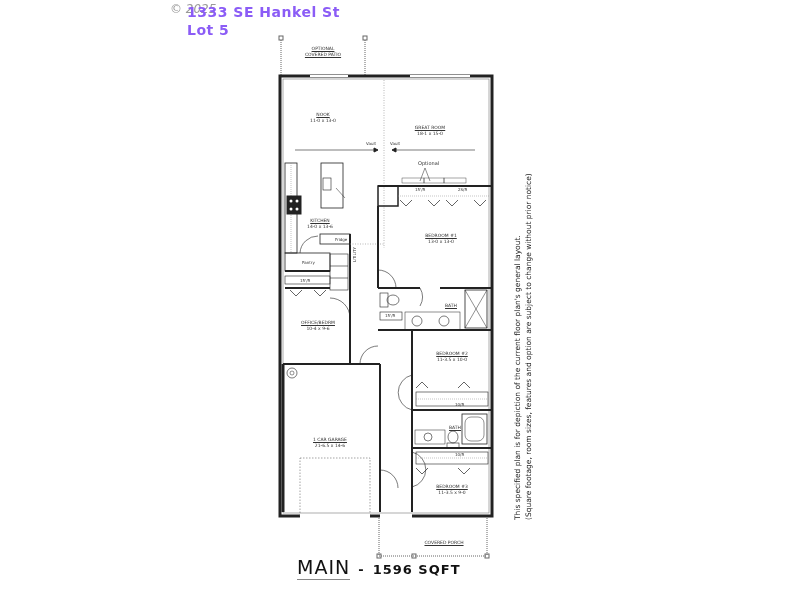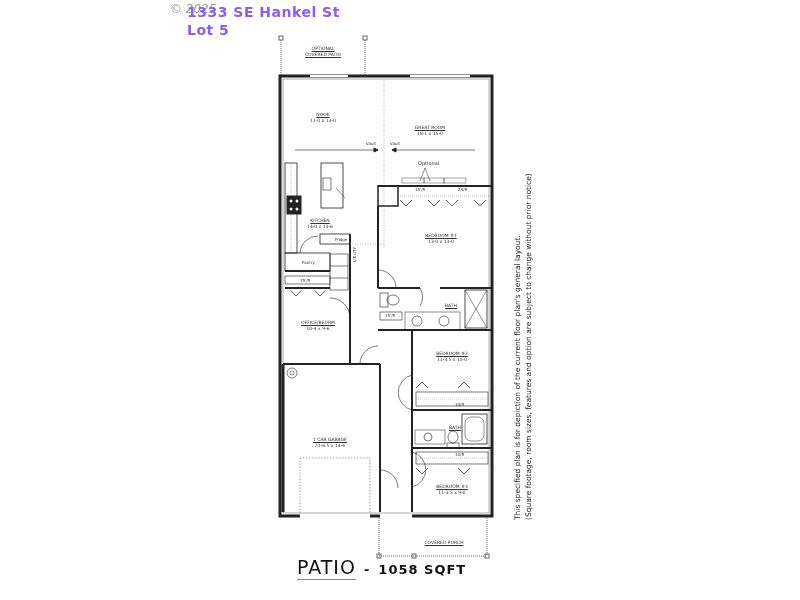--- a/index.html
+++ b/index.html
@@ -192,21 +192,21 @@
   <span class="t">BATH</span>
 </div>
 <div class="abs lbl" style="left:452px;top:484px;">
   <span class="t">BEDROOM #3</span><span>11-3.5 x 9-0</span>
 </div>
 <div class="abs lbl" style="left:330px;top:437px;">
   <span class="t">1 CAR GARAGE</span><span>21-6.5 x 14-6</span>
 </div>
 
 <div class="abs" style="left:297px;top:556px;display:flex;align-items:baseline;gap:8px;">
-  <span class="footer-main">PATIO</span>
+  <span class="footer-main">MAIN</span>
   <span class="footer-sqft">-</span>
-  <span class="footer-sqft">1058 SQFT</span>
+  <span class="footer-sqft">1596 SQFT</span>
 </div>
 
 <div class="notice">
   <div>This specified plan is for depiction of the current floor plan's general layout.</div>
   <div>(Square footage, room sizes, features and option are subject to change without prior notice)</div>
 </div>
 
 </body></html>

